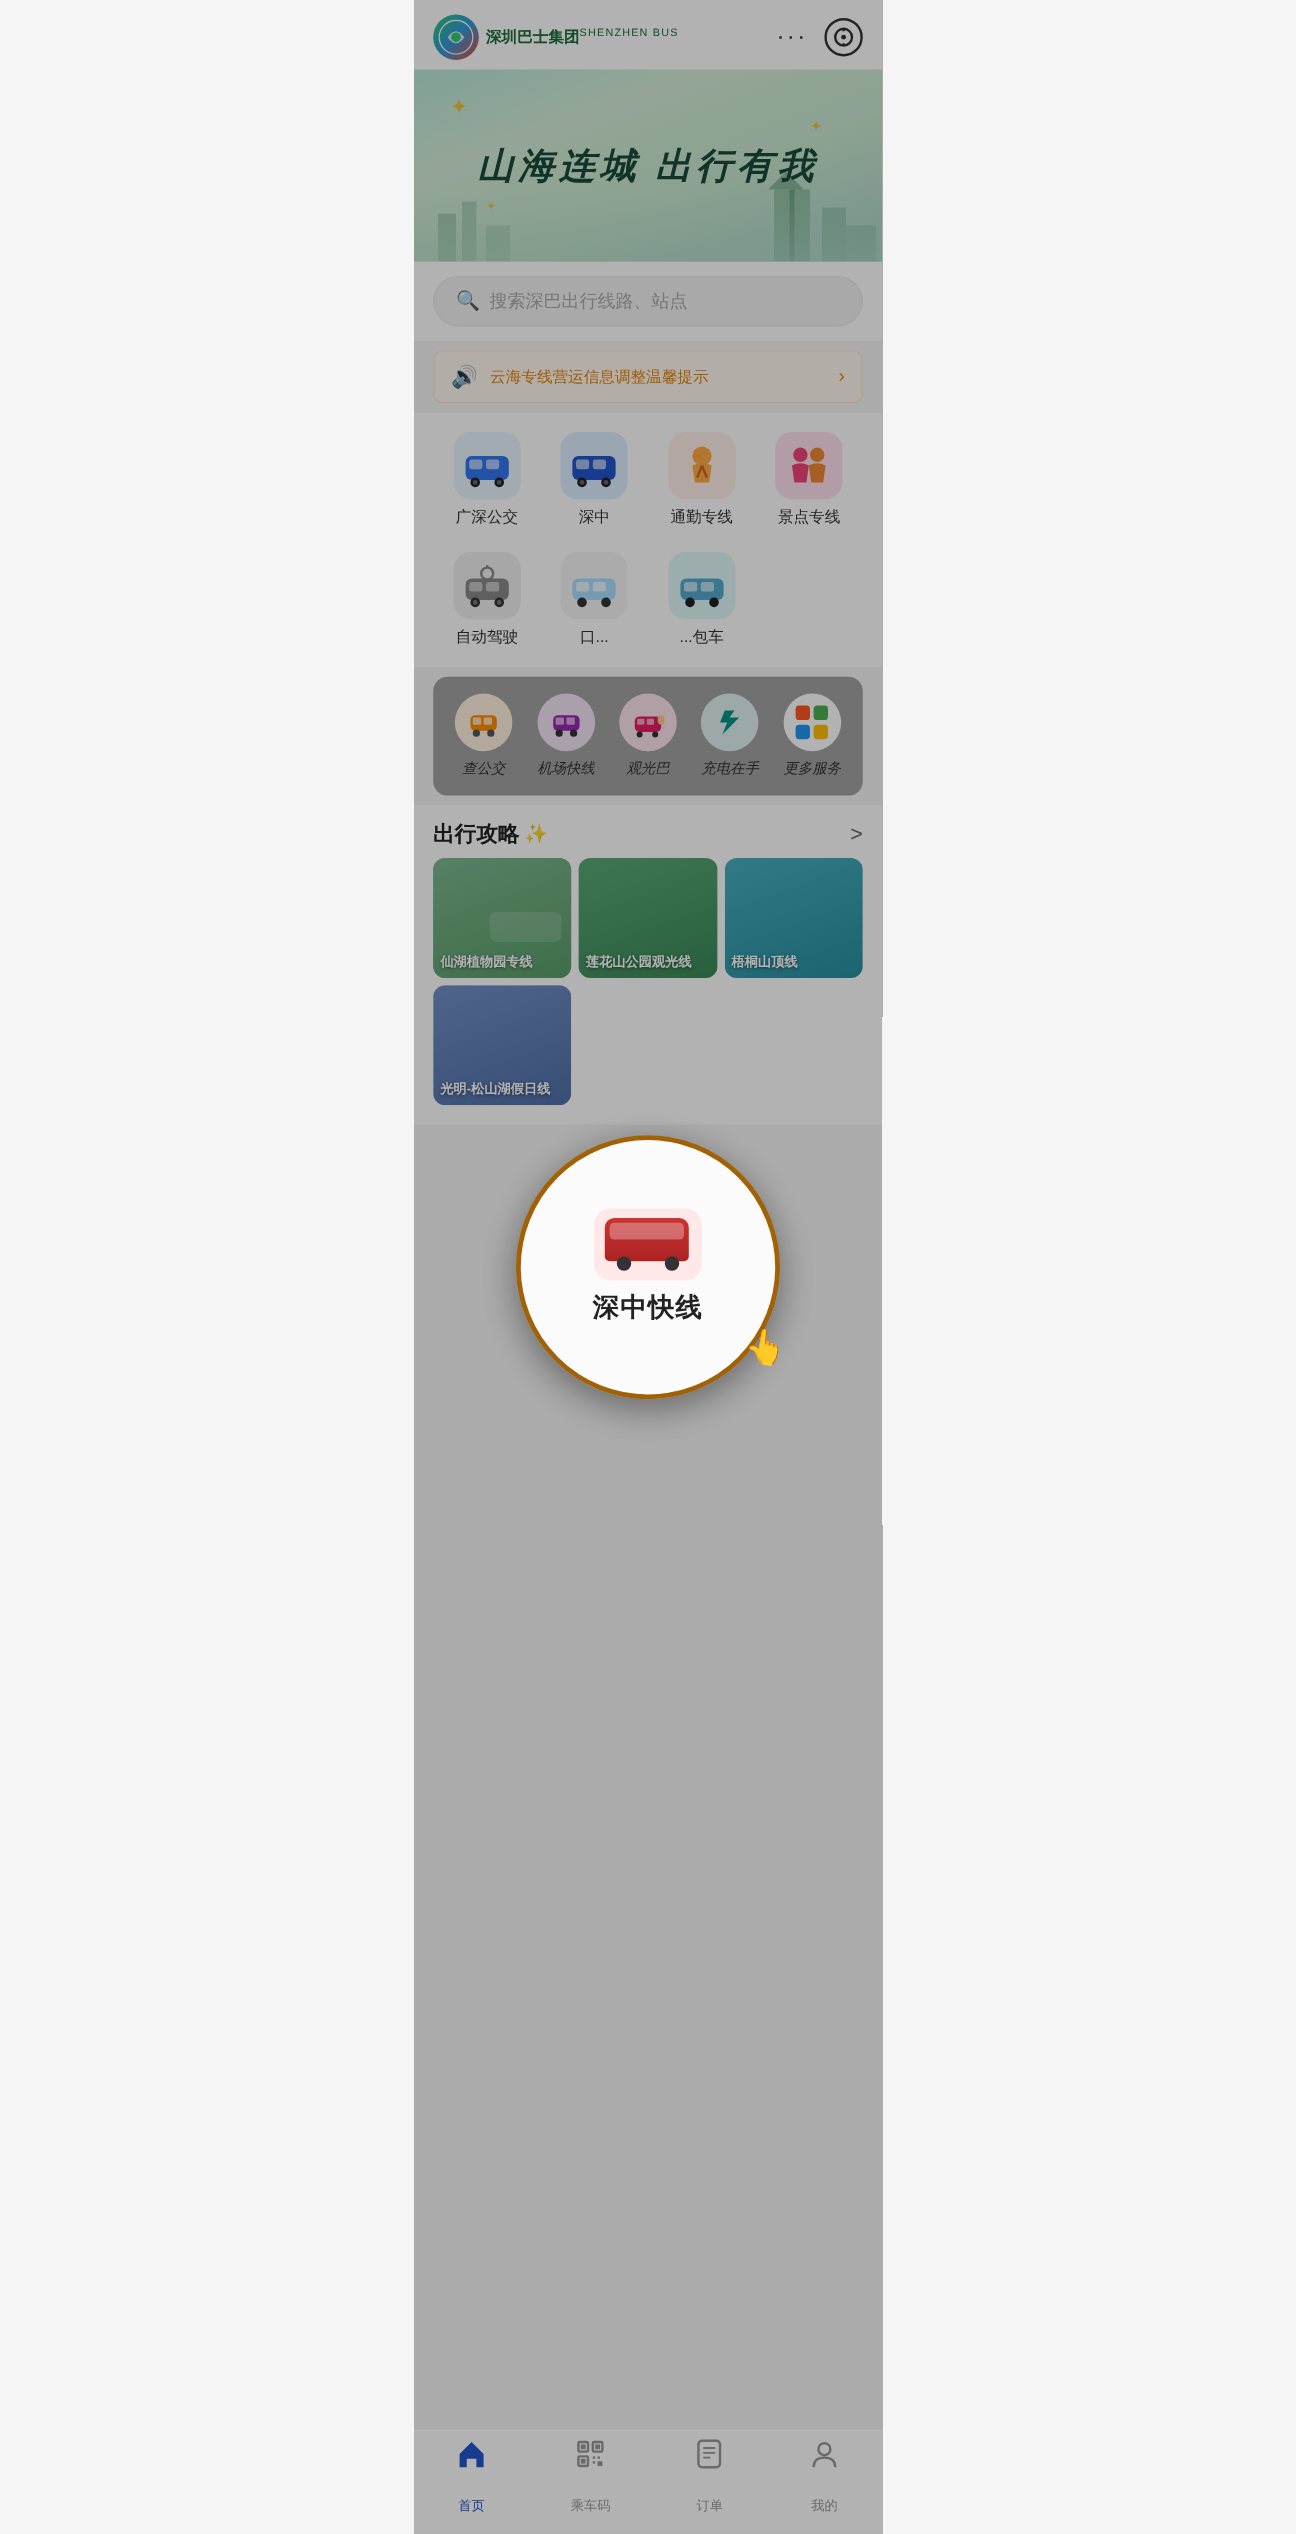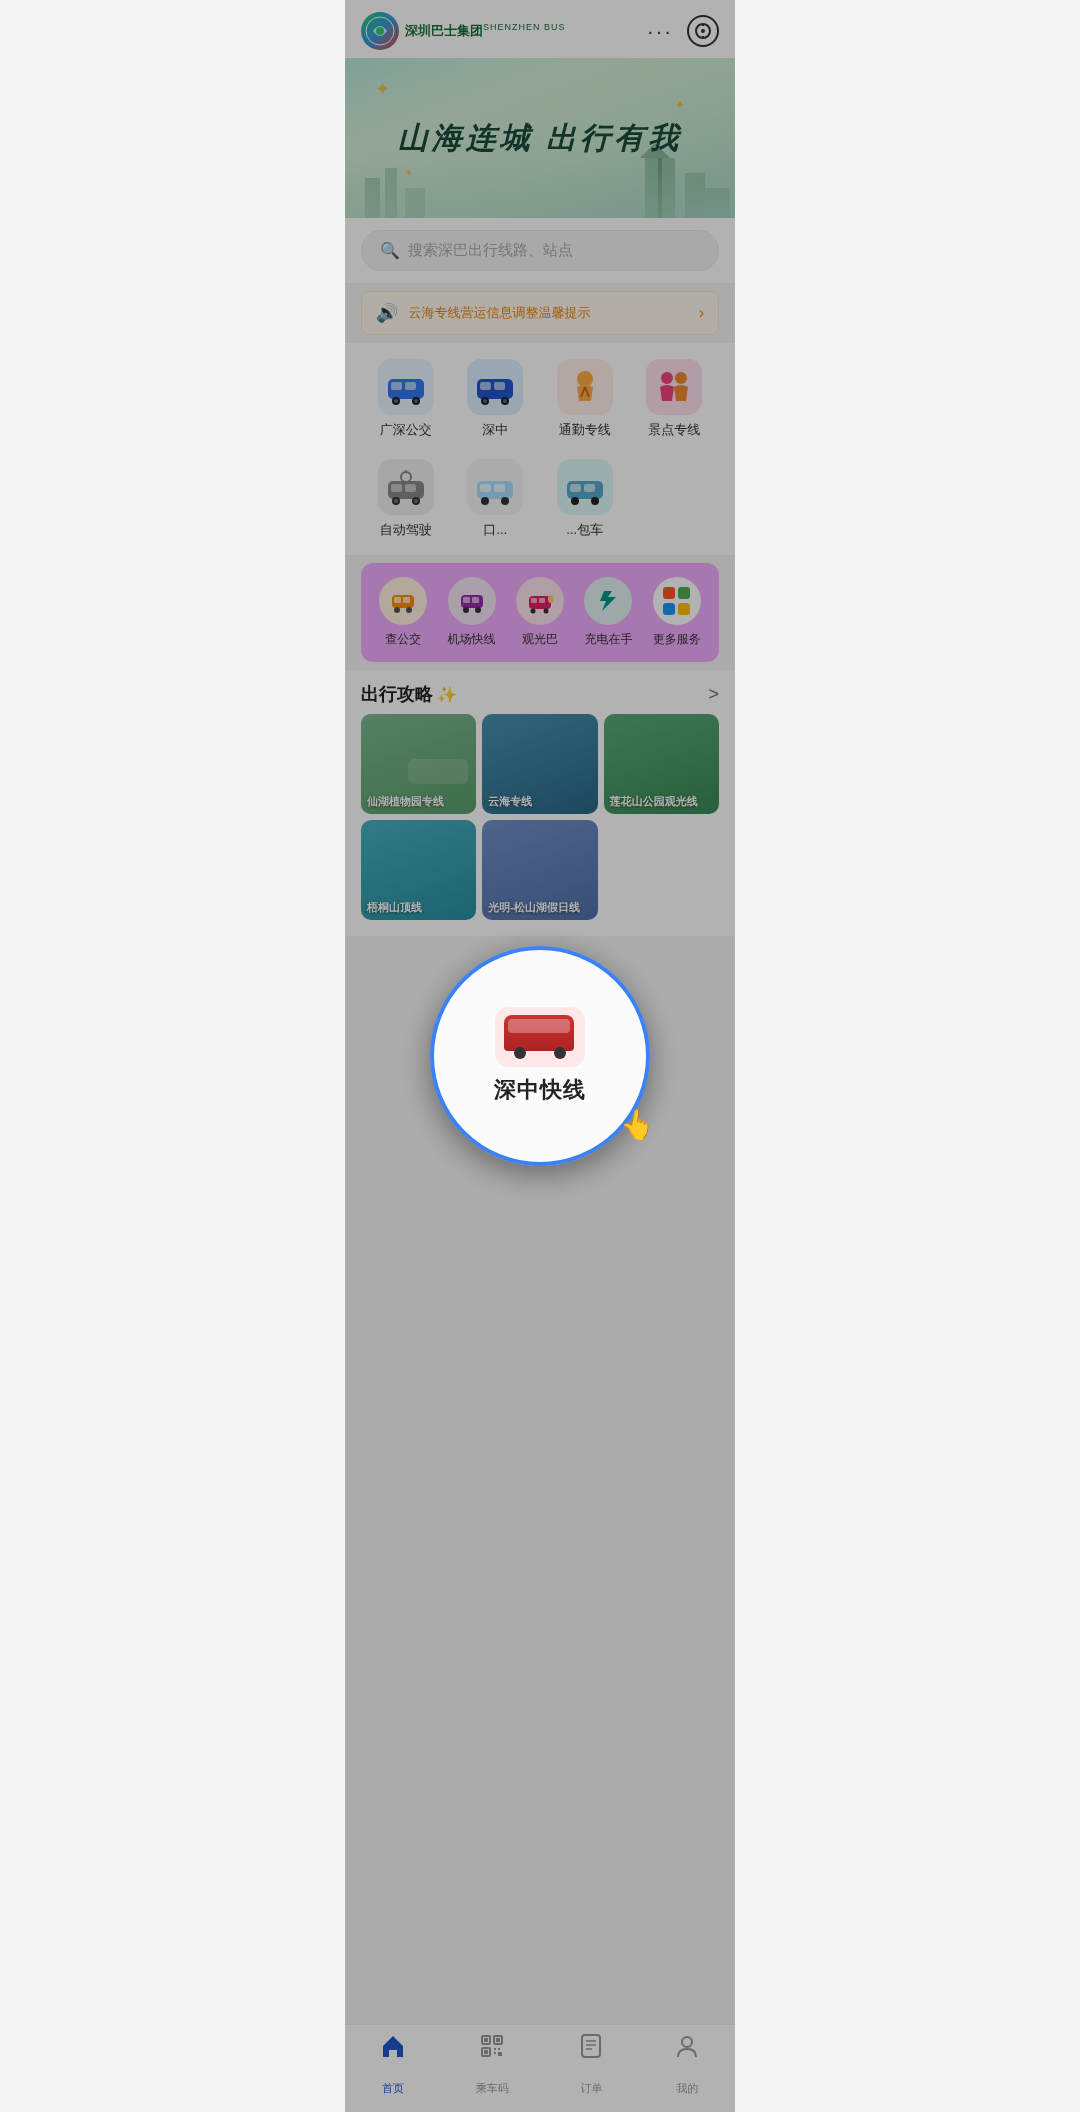--- a/index.html
+++ b/index.html
@@ -193,24 +193,25 @@
     .bg-lightblue { background: #e8f4ff; }
     .bg-blue { background: #ddeeff; }
     .bg-peach { background: #fff0e8; }
     .bg-lightcyan { background: #e0f8f8; }
     .bg-pink { background: #ffe0ee; }
     .bg-gray { background: #f0f0f0; }
     .bg-white2 { background: #f5f5f5; }
 
     
     .quick-nav {
-      background: #f0abfc;
+      background: #a3a3a3;
       border-radius: 12px;
       margin: 0 16px 8px;
       padding: 14px 8px;
+      font-style: italic;
     }
     .quick-nav-row {
       display: flex;
       justify-content: space-around;
     }
     .quick-nav-item {
       display: flex;
       flex-direction: column;
       align-items: center;
       gap: 6px;
@@ -335,27 +336,28 @@
       z-index: 200;
       display: flex;
       align-items: center;
       justify-content: center;
     }
     .popup-circle {
       width: 220px;
       height: 220px;
       border-radius: 50%;
       background: rgba(255,255,255,0.95);
-      border: 4px solid #3b82f6;
+      border: 4px solid #a16207;
       display: flex;
       flex-direction: column;
       align-items: center;
       justify-content: center;
       gap: 8px;
       box-shadow: 0 8px 30px rgba(0,0,0,0.4);
+      font-family: Liberation Mono, monospace;
     }
     .popup-bus-icon {
       width: 90px;
       height: 60px;
       background: #ffe8e8;
       border-radius: 14px;
       display: flex;
       align-items: center;
       justify-content: center;
       overflow: hidden;
@@ -664,25 +666,20 @@
   <div class="card-item card-1">
     <div class="card-bg" style="background:linear-gradient(160deg,#7db890 0%,#5a9e6a 100%); position:relative; overflow:hidden;">
 
       <svg style="position:absolute;bottom:20px;right:0;" width="70" height="40" viewBox="0 0 70 40">
         <rect x="2" y="5" width="60" height="25" rx="6" fill="rgba(255,255,255,0.15)"></rect>
       </svg>
       <span class="card-label">仙湖植物园专线</span>
     </div>
   </div>
 
-  <div class="card-item card-2">
-    <div class="card-bg" style="background:linear-gradient(160deg,#4a90b0 0%,#2a6888 100%);">
-      <span class="card-label">云海专线</span>
-    </div>
-  </div>
 
   <div class="card-item card-3">
     <div class="card-bg" style="background:linear-gradient(160deg,#5aaa78 0%,#3a8858 100%);">
       <span class="card-label">莲花山公园观光线</span>
     </div>
   </div>
 
   <div class="card-item card-4">
     <div class="card-bg" style="background:linear-gradient(160deg,#48b0c0 0%,#2890a0 100%);">
       <span class="card-label">梧桐山顶线</span>

